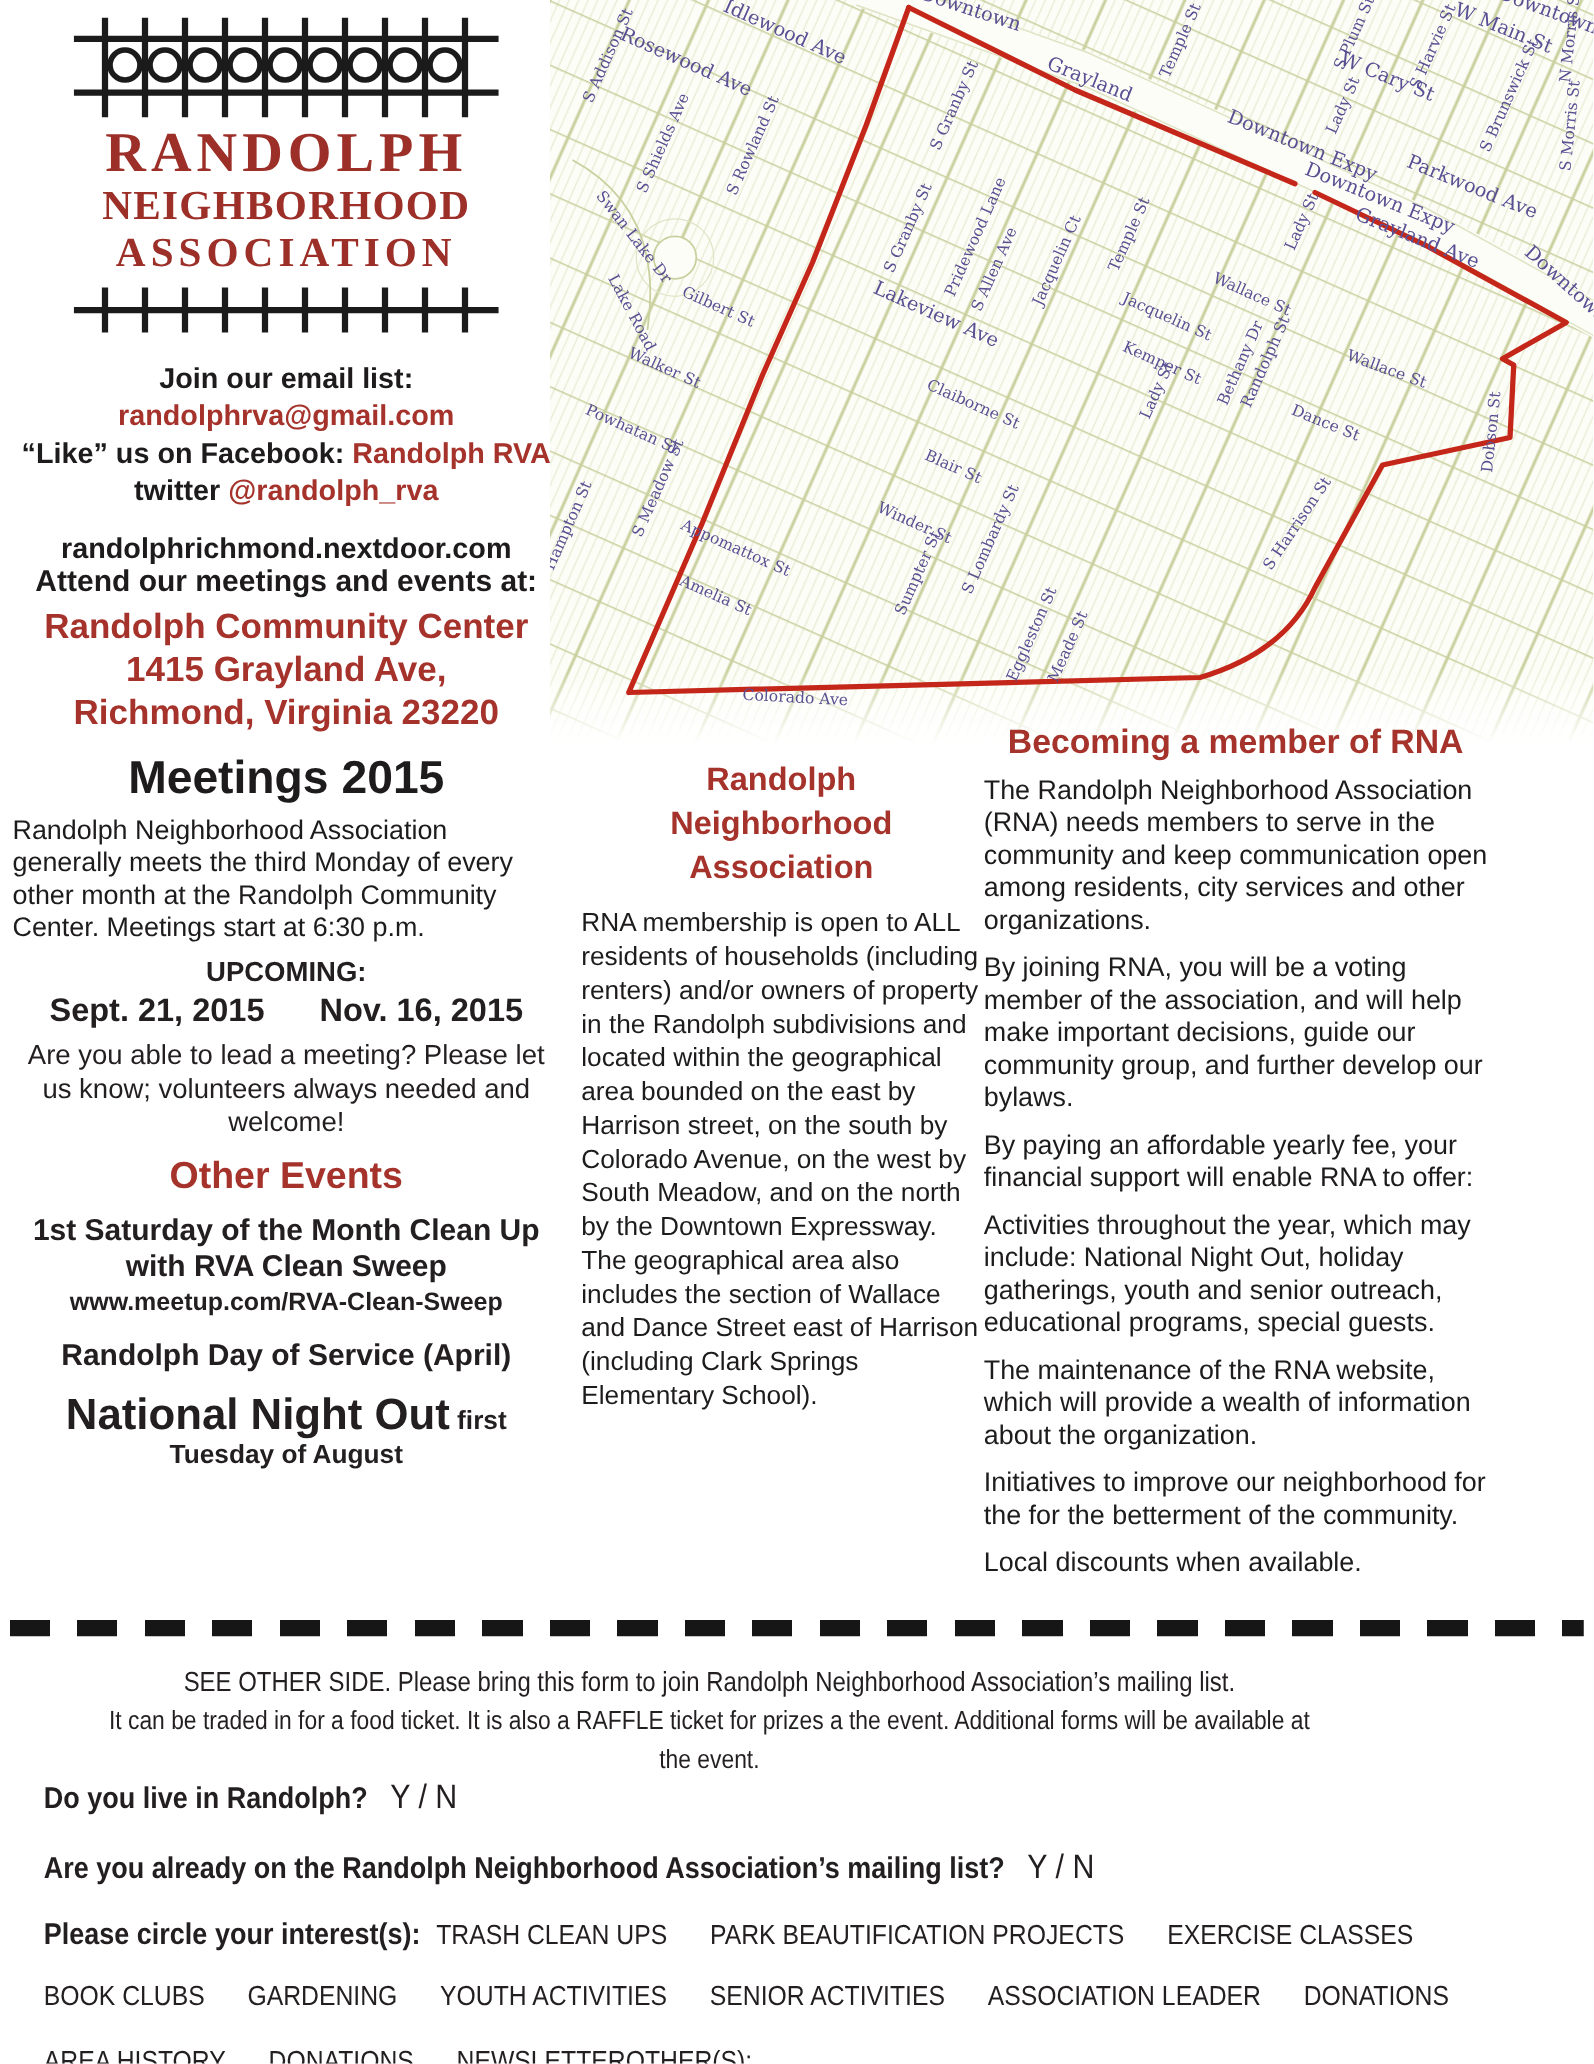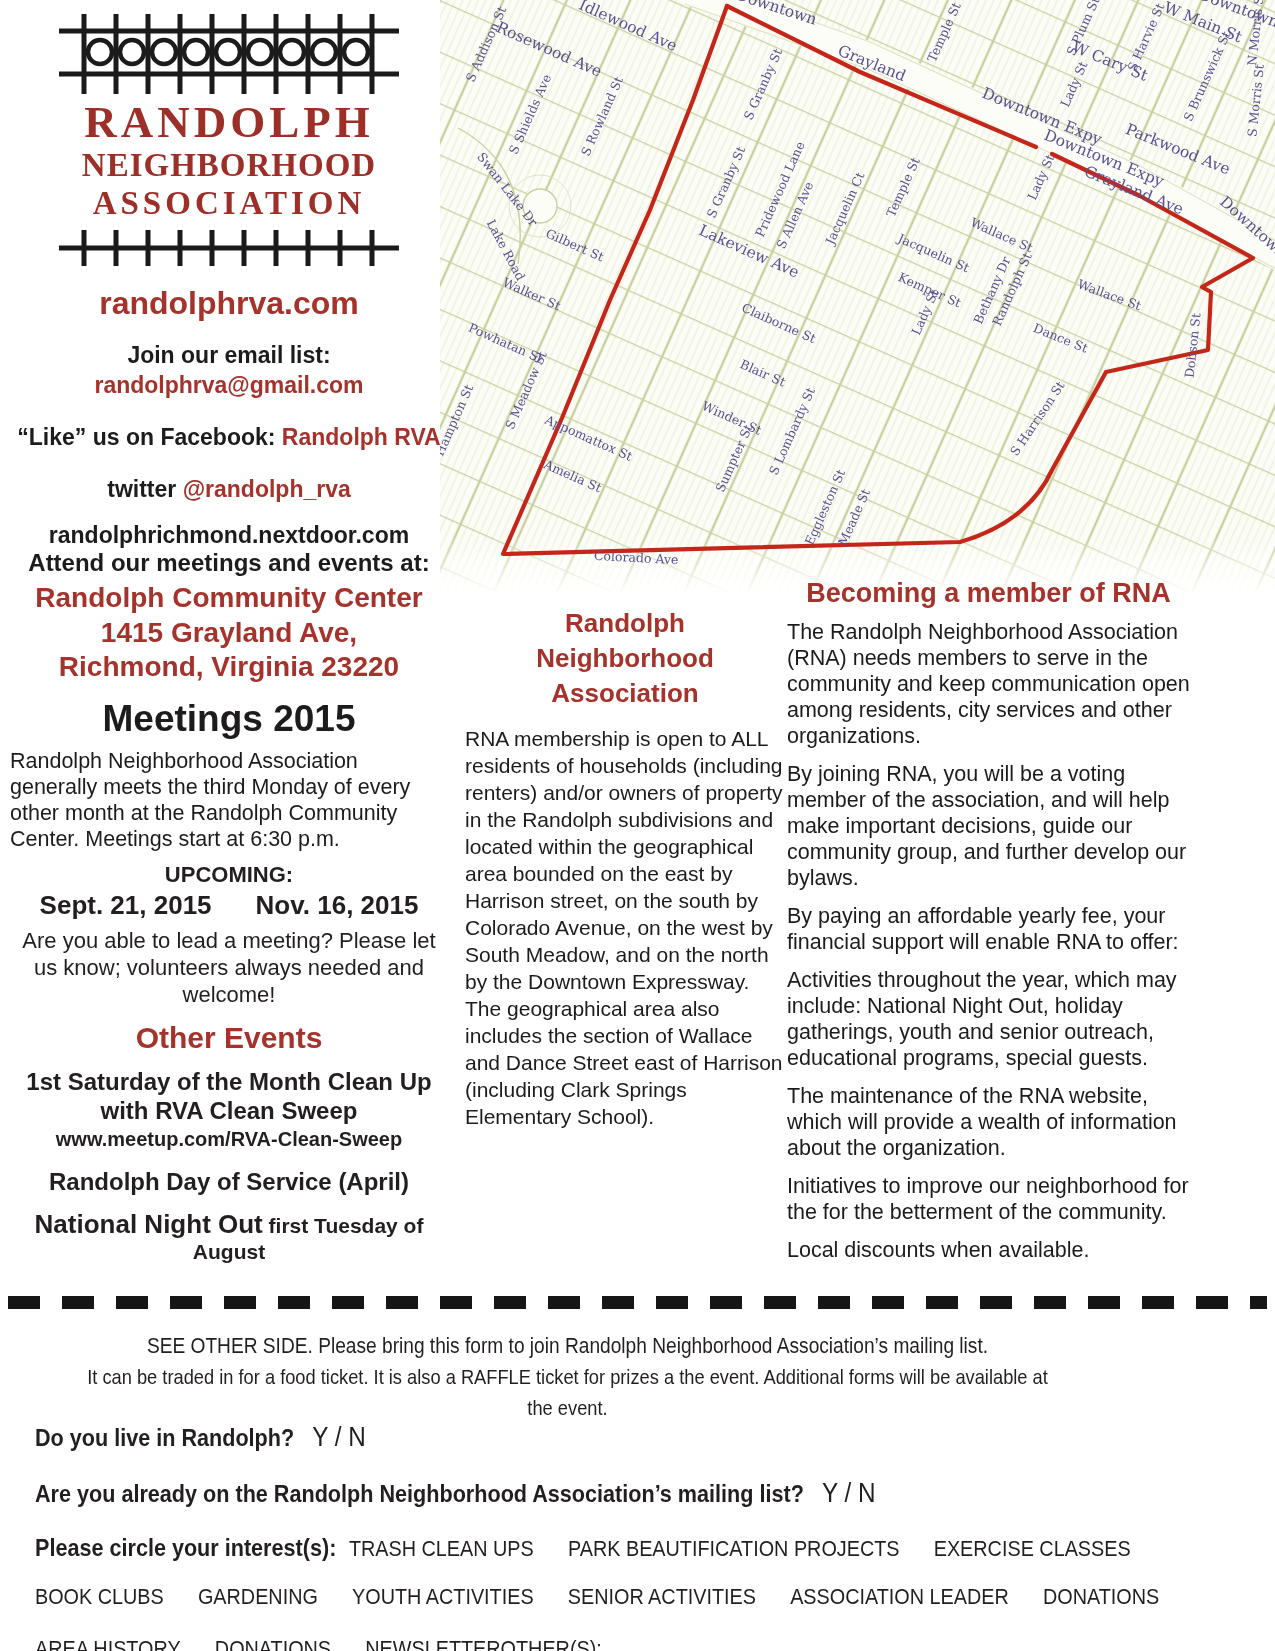--- a/index.html
+++ b/index.html
@@ -14,40 +14,40 @@
   .fence{display:block;margin:0 auto;}
   .logo-word1{font-family:"Liberation Serif",serif;font-weight:bold;color:var(--logo-red);
               font-size:45px;line-height:1.08;letter-spacing:4px;margin-top:4px;}
   .logo-word2{font-family:"Liberation Serif",serif;font-weight:bold;color:var(--logo-red);
               font-size:33px;line-height:1.15;letter-spacing:1px;}
   .logo-word3{font-family:"Liberation Serif",serif;font-weight:bold;color:var(--logo-red);
               font-size:33px;line-height:1.15;letter-spacing:4px;}
   .website{margin-top:16px;font-size:32px;font-weight:bold;color:var(--red);}
   .email-label{margin-top:20px;font-size:23px;font-weight:bold;color:var(--ink);}
   .email{font-size:23px;font-weight:bold;color:var(--red);margin-top:3px;}
-  .social{margin-top:25px;font-size:23px;font-weight:bold;color:var(--ink);}
+  .social{margin-top:3px;font-size:23px;font-weight:bold;color:var(--ink);}
   .social .handle{color:var(--red);}
   .nextdoor{margin-top:19px;font-size:23px;font-weight:bold;color:var(--ink);}
   .attend{font-size:24px;font-weight:bold;color:var(--ink);}
   .venue{margin-top:4px;font-size:28px;line-height:1.22;font-weight:bold;color:var(--red);}
   .addr{font-size:28px;line-height:1.22;font-weight:bold;color:var(--red);}
   .meetings-title{margin-top:14px;font-size:37px;font-weight:800;color:var(--ink);}
   .meet-body{margin-top:8px;text-align:left;font-size:21.5px;line-height:26px;color:var(--ink);}
   .upcoming{margin-top:10px;font-size:22px;font-weight:bold;}
   .dates{margin-top:2px;font-size:26px;font-weight:bold;}
   .dates span{display:inline-block;}
   .dates span:first-child{margin-right:44px;}
   .lead{margin-top:6px;font-size:22px;line-height:27px;}
   .other-events{margin-top:13px;font-size:30px;font-weight:800;color:var(--red);}
   .cleanup{margin-top:12px;font-size:24px;line-height:29px;font-weight:bold;}
   .url{margin-top:6px;font-size:20px;font-weight:bold;}
   .url2{margin-top:3px;font-size:20px;font-weight:bold;}
   .service{margin-top:17px;font-size:24px;font-weight:bold;}
   .nno{margin-top:13px;font-weight:bold;}
-  .nno .big{font-size:26px;}
+  .nno .big{font-size:35px;}
   .nno .small{font-size:21px;}
 
   
   .map{position:absolute;left:440px;top:0;width:835px;height:595px;}
   .maplabel{font-family:"DejaVu Serif",serif;font-size:12.5px;fill:#585093;text-anchor:middle;}
   .maplabel.lg{font-size:15.5px;}
 
   
   .mid-col{position:absolute;left:465px;top:606px;width:320px;}
   .mid-title{font-size:26px;line-height:35px;font-weight:800;color:var(--red);text-align:center;}
@@ -109,21 +109,20 @@
       <div class="logo-word2">NEIGHBORHOOD</div>
       <div class="logo-word3">ASSOCIATION</div>
       <svg class="fence" width="340" height="42" viewBox="0 0 340 42" style="margin-top:5px">
         <g stroke="#1b1b1b" fill="none">
           <path stroke-width="5" d="M0,21H340"></path>
           <path stroke-width="5" d="M25,3V39 M57,3V39 M89,3V39 M121,3V39 M153,3V39 M185,3V39 M217,3V39 M249,3V39 M281,3V39 M313,3V39"></path>
         </g>
       </svg>
     </div>
 
-    <div class="website">randolphrva.com</div>
     <div class="email-label">Join our email list:</div>
     <div class="email">randolphrva@gmail.com</div>
     <div class="social"><span>“Like” us on Facebook: </span><span class="handle">Randolph RVA</span></div>
     <div class="social"><span>twitter </span><span class="handle">@randolph_rva</span></div>
     <div class="nextdoor">randolphrichmond.nextdoor.com</div>
     <div class="attend">Attend our meetings and events at:</div>
     <div class="venue">Randolph Community Center</div>
     <div class="addr">1415 Grayland Ave,</div>
     <div class="addr">Richmond, Virginia 23220</div>
     <div class="meetings-title">Meetings 2015</div>

